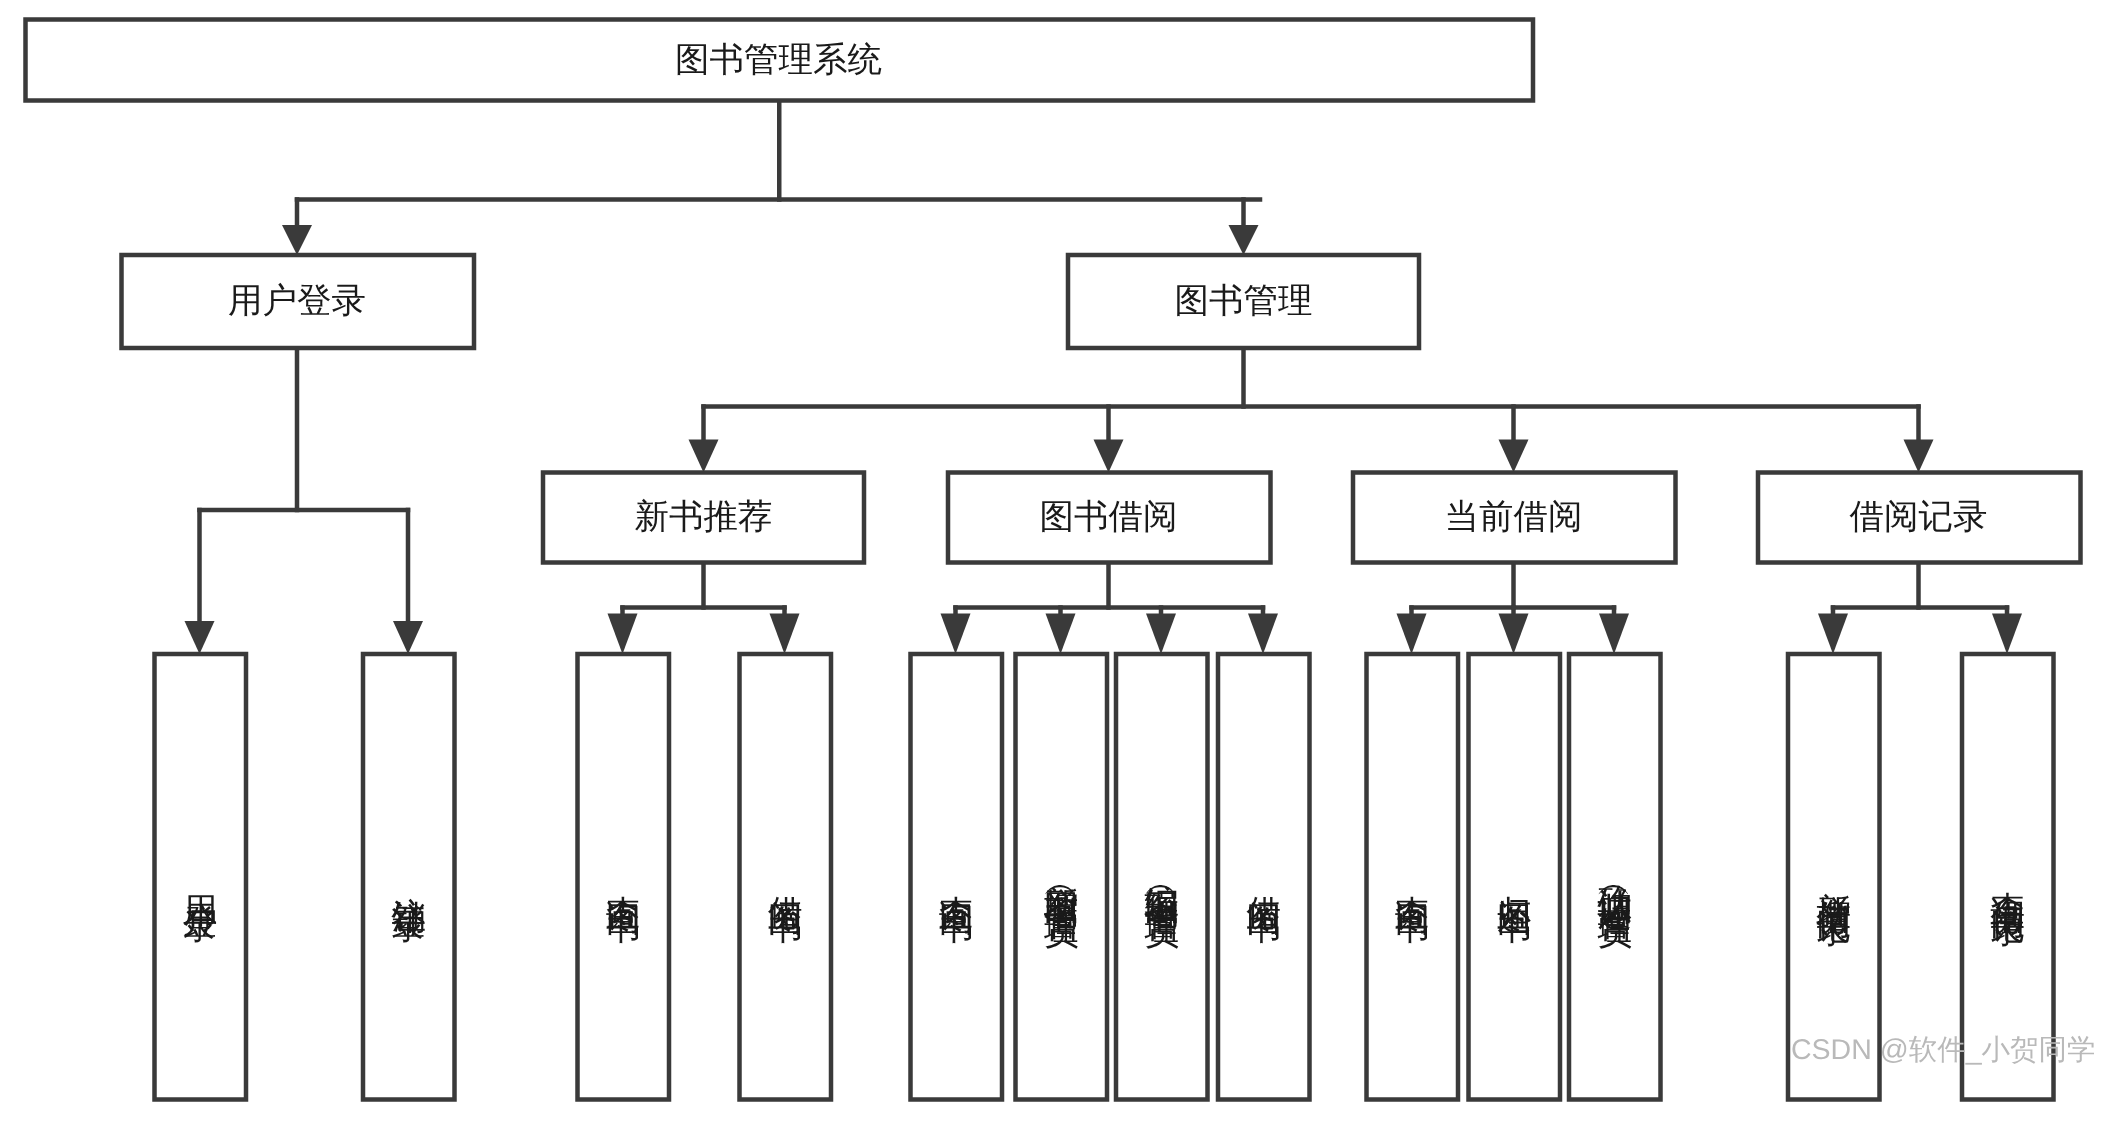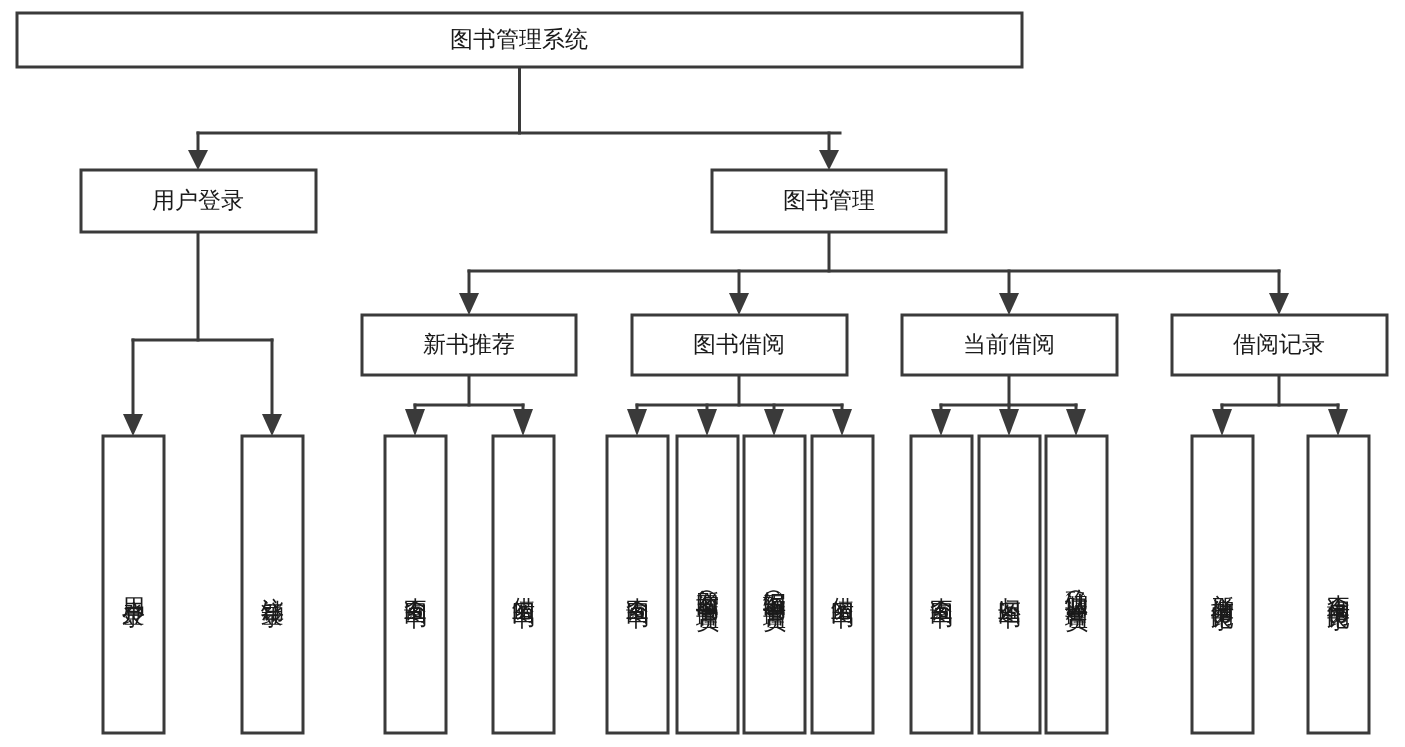--- a/index.html
+++ b/index.html
@@ -203,13 +203,14 @@
   <div class="leaf-label" style="left:744px; top:436px; width:61px; height:297px;">编辑图书（管理员）</div>
   <div class="leaf-label" style="left:812px; top:436px; width:61px; height:297px;">借阅图书</div>
 
   <div class="leaf-label" style="left:911px; top:436px; width:61px; height:297px;">查询图书</div>
   <div class="leaf-label" style="left:979px; top:436px; width:61px; height:297px;">归还图书</div>
   <div class="leaf-label" style="left:1046px; top:436px; width:61px; height:297px;">确认归还（管理员）</div>
 
   <div class="leaf-label" style="left:1192px; top:436px; width:61px; height:297px;">新增借阅记录</div>
   <div class="leaf-label" style="left:1308px; top:436px; width:61px; height:297px;">查询借阅记录</div>
 
+  <div class="watermark">CSDN @软件_小贺同学</div>
 </div>
 
 </body></html>

